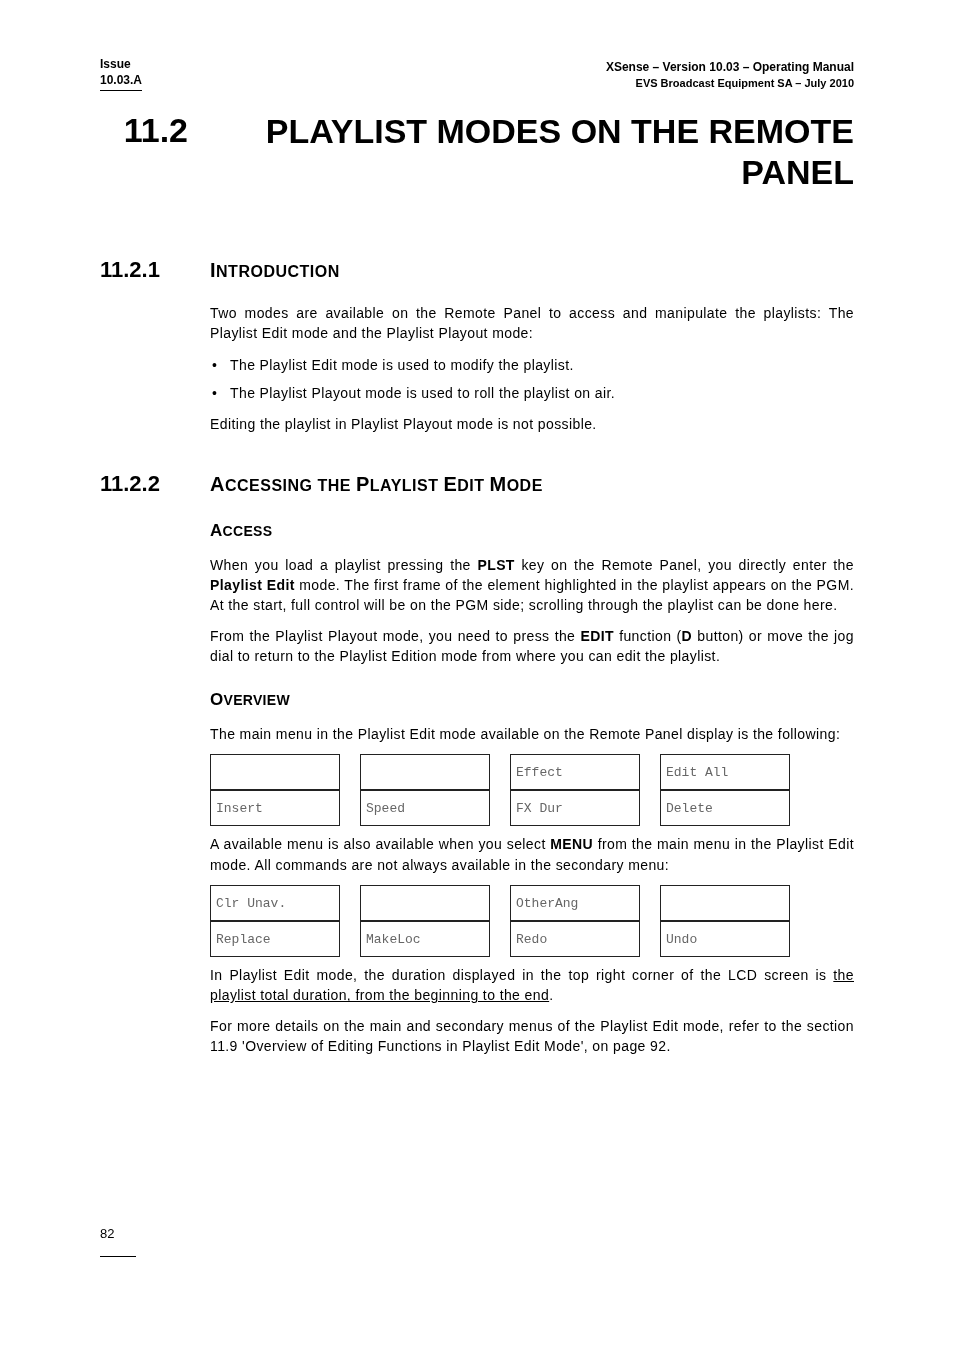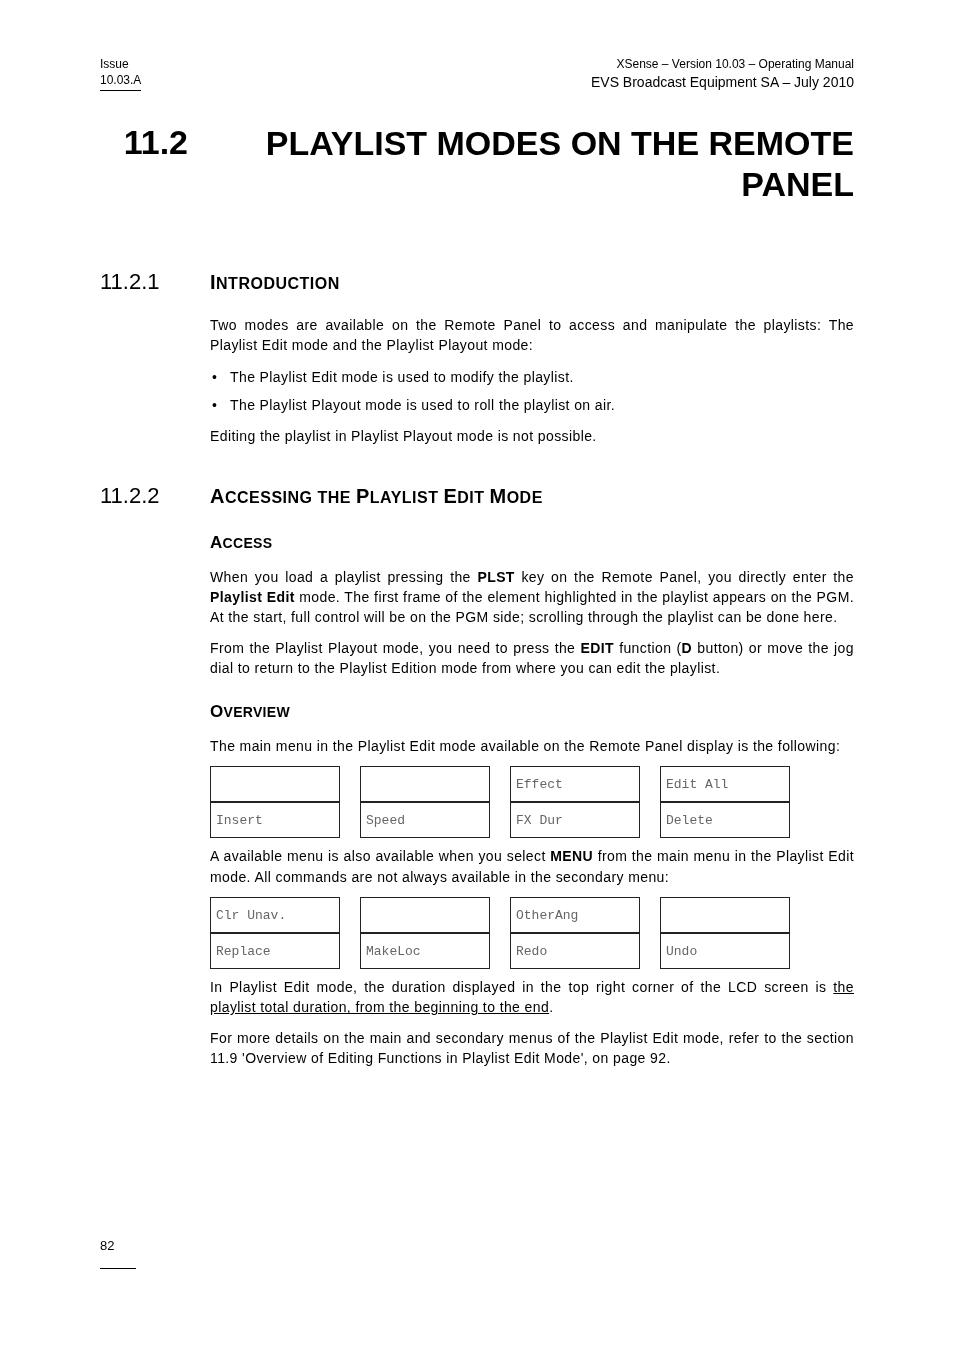--- a/index.html
+++ b/index.html
@@ -12,35 +12,36 @@
       background: #fff;
       width: 954px;
       margin: 0 auto;
       padding: 56px 100px 40px 100px;
       color: #000;
     }
     .header {
       display: flex;
       justify-content: space-between;
       align-items: flex-end;
-      margin-bottom: 32px;
+      margin-bottom: 20px;
+      font-weight: bold;
     }
     .header-left {
       font-size: 12px;
       border-bottom: 1.5px solid #000;
       padding-bottom: 2px;
       line-height: 1.35;
     }
     .header-right {
       text-align: right;
       font-size: 12px;
       line-height: 1.3;
     }
     .header-right-sub {
-      font-size: 14px;
+      font-size: 11px;
       text-align: center;
     }
     .h1-row {
       display: flex;
       align-items: flex-start;
       margin-top: 20px;
       margin-bottom: 64px;
       text-align: right;
     }
     .h1-num {
@@ -55,21 +56,21 @@
     }
     .h2-row {
       display: flex;
       align-items: baseline;
       gap: 22px;
       margin-top: 16px;
       margin-bottom: 20px;
     }
     .h2-num {
       font-size: 22px;
-      font-weight: normal;
+      font-weight: bold;
       min-width: 88px;
     }
     .h2-text {
       font-size: 20px;
       font-weight: bold;
       letter-spacing: 0.5px;
     }
     .h2-text .sc {
       font-size: 16px;
       text-transform: uppercase;

